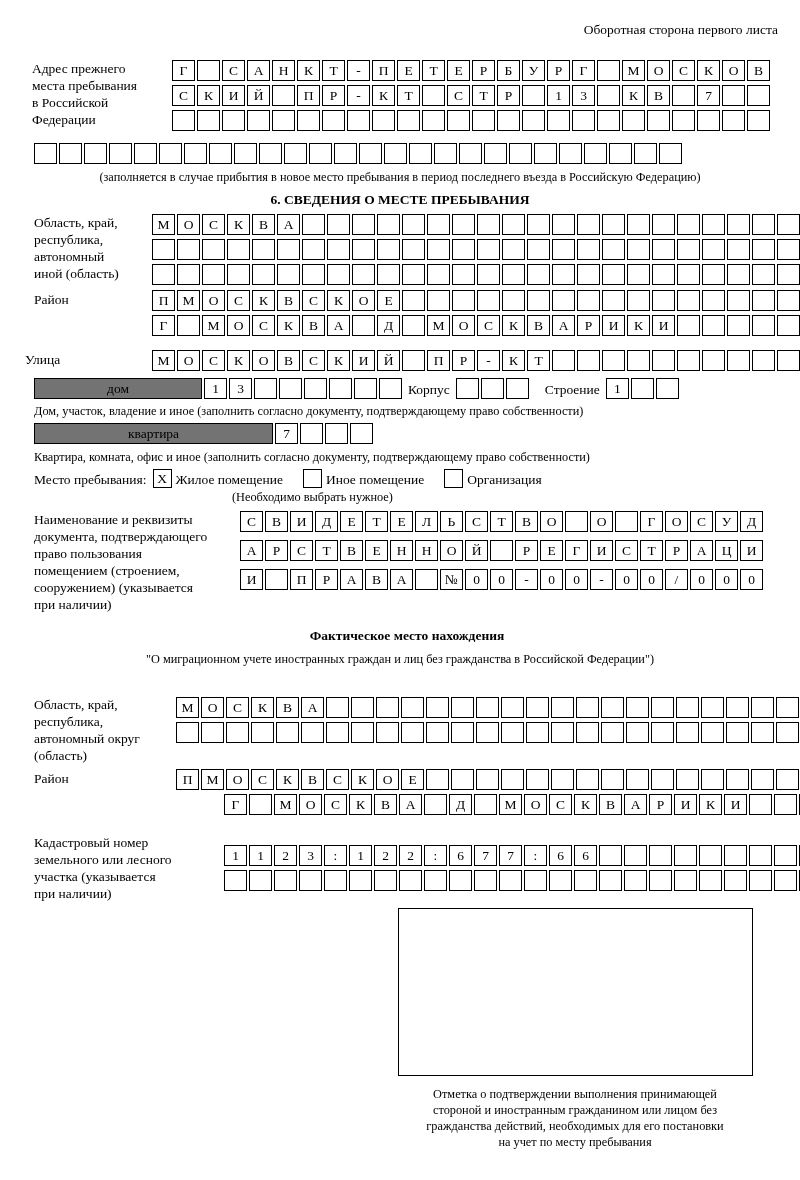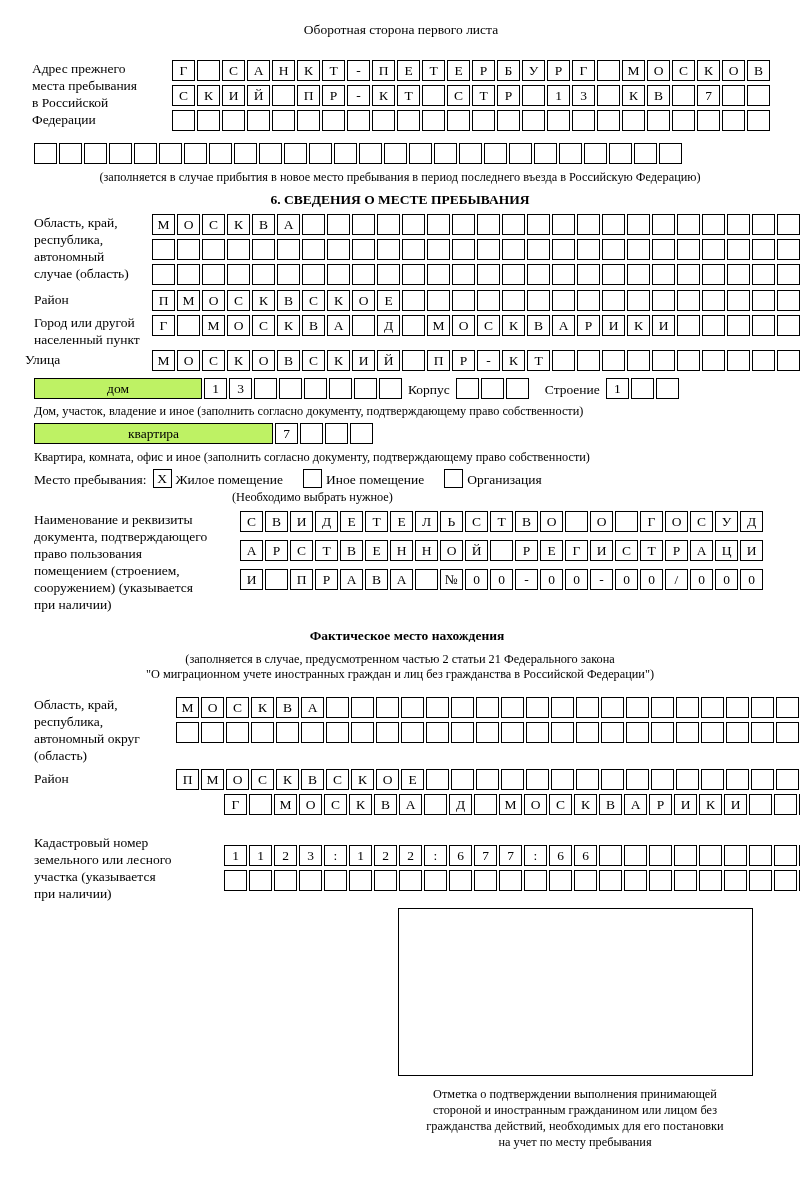--- a/index.html
+++ b/index.html
@@ -68,21 +68,21 @@
   }
 
   .labelbox {
     border: 1px solid #000;
     box-sizing: border-box;
     height: 21px;
     font-size: 13.5px;
     line-height: 19px;
     text-align: center;
     margin-right: 2px;
-    background: #bef264;
+    background: #737373;
   }
 
   .inline-row {
     display: flex;
     align-items: center;
   }
   .inline-text {
     font-size: 13.5px;
     margin: 2px 6px 0 4px;
     white-space: nowrap;
@@ -106,21 +106,21 @@
     font-size: 12.3px;
     line-height: 16px;
     text-align: center;
   }
 </style>
 </head>
 <body>
 
 <div class="page">
 
-  <div class="abs hdr-right" style="top:22px;left:16px;width:770px;text-align:center;">Оборотная сторона первого листа</div>
+  <div class="abs hdr-right" style="top:22px;left:8px;width:770px;">Оборотная сторона первого листа</div>
 
   <div class="abs lbl" style="top:60px;left:32px;width:140px;">
     <div>Адрес прежнего</div>
     <div>места пребывания</div>
     <div>в Российской</div>
     <div>Федерации</div>
   </div>
 
   <div class="abs cells" id="prev-row-0" style="top:60px;left:172px;">
       <div class="cell">Г</div>
@@ -230,21 +230,21 @@
     </div>
 
   <div class="abs lbl-small" style="top:170px;left:30px;width:740px;text-align:center;">(заполняется в случае прибытия в новое место пребывания в период последнего въезда в Российскую Федерацию)</div>
 
   <div class="abs center-title" style="top:192px;left:30px;width:740px;">6. СВЕДЕНИЯ О МЕСТЕ ПРЕБЫВАНИЯ</div>
 
   <div class="abs lbl" style="top:214px;left:34px;width:140px;">
     <div>Область, край,</div>
     <div>республика,</div>
     <div>автономный</div>
-    <div>случае (область)</div>
+    <div>иной (область)</div>
   </div>
   <div class="abs cells" id="s2-region-0" style="top:214px;left:152px;">
       <div class="cell">М</div>
       <div class="cell">О</div>
       <div class="cell">С</div>
       <div class="cell">К</div>
       <div class="cell">В</div>
       <div class="cell">А</div>
       <div class="cell"></div>
       <div class="cell"></div>
@@ -347,24 +347,20 @@
       <div class="cell"></div>
       <div class="cell"></div>
       <div class="cell"></div>
       <div class="cell"></div>
       <div class="cell"></div>
       <div class="cell"></div>
       <div class="cell"></div>
       <div class="cell"></div>
     </div>
 
-  <div class="abs lbl" style="top:314px;left:34px;width:118px;">
-    <div>Город или другой</div>
-    <div>населенный пункт</div>
-  </div>
   <div class="abs cells" id="s2-city" style="top:315px;left:152px;">
       <div class="cell">Г</div>
       <div class="cell"></div>
       <div class="cell">М</div>
       <div class="cell">О</div>
       <div class="cell">С</div>
       <div class="cell">К</div>
       <div class="cell">В</div>
       <div class="cell">А</div>
       <div class="cell"></div>
@@ -540,21 +536,20 @@
       <div class="cell">0</div>
       <div class="cell">0</div>
       <div class="cell">/</div>
       <div class="cell">0</div>
       <div class="cell">0</div>
       <div class="cell">0</div>
     </div>
 
   <div class="abs center-title" style="top:628px;left:37px;width:740px;">Фактическое место нахождения</div>
   <div class="abs center-note" style="top:652px;left:30px;width:740px;">
-    <div>(заполняется в случае, предусмотренном частью 2 статьи 21 Федерального закона</div>
     <div>"О миграционном учете иностранных граждан и лиц без гражданства в Российской Федерации")</div>
   </div>
 
   <div class="abs lbl" style="top:696px;left:34px;width:150px;">
     <div>Область, край,</div>
     <div>республика,</div>
     <div>автономный округ</div>
     <div>(область)</div>
   </div>
   <div class="abs cells" id="s3-region-0" style="top:697px;left:176px;">

